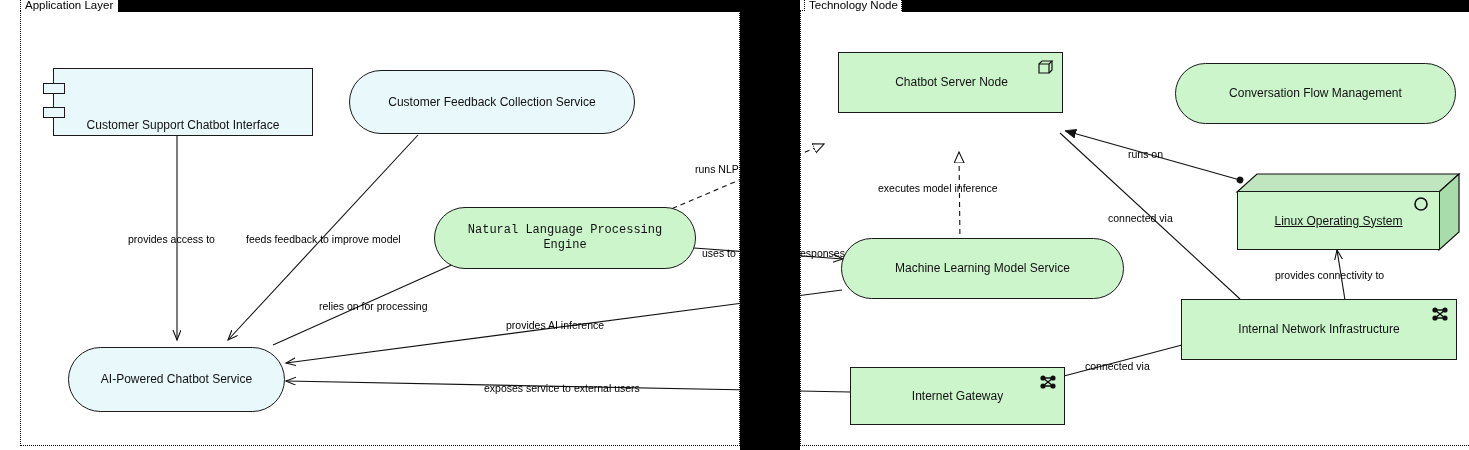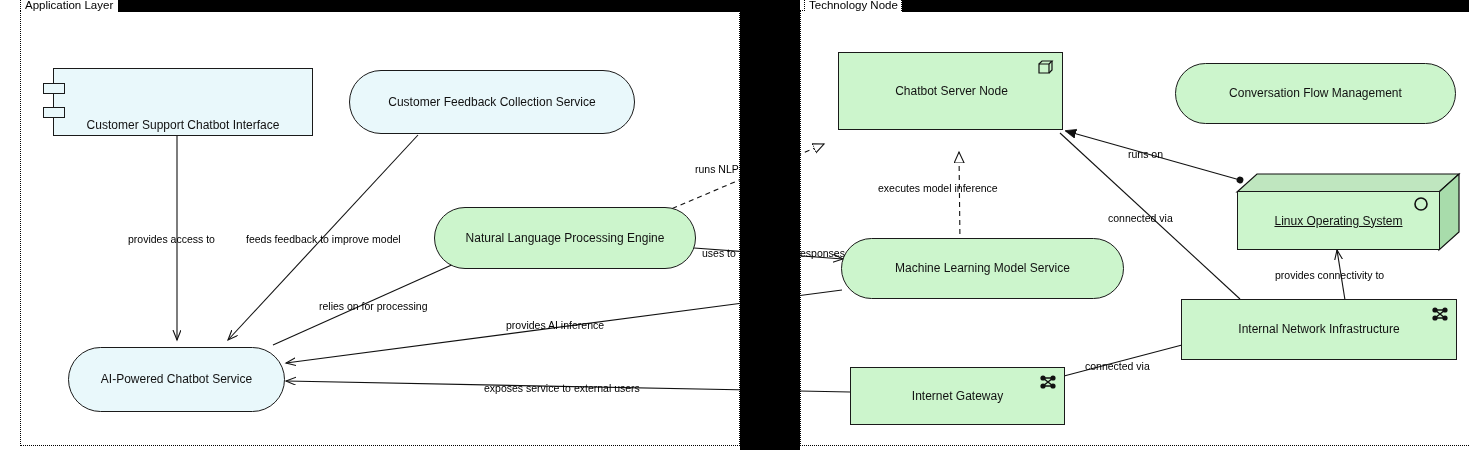--- a/index.html
+++ b/index.html
@@ -213,29 +213,29 @@
   <div class="node rect app-fill" style="left:35px; top:68px; width:260px; height:68px;align-items:flex-end;">
     <span class="comp-tab t1"></span>
     <span class="comp-tab t2"></span>
     <span class="label">Customer Support Chatbot Interface</span>
   </div>
 
   <div class="node rounded app-fill" style="left:331px; top:70px; width:286px; height:64px;">
     <span class="label">Customer Feedback Collection Service</span>
   </div>
 
-  <div class="node rounded tech-fill" style="left:416px; top:207px; width:262px; height:62px;">
+  <div class="node rounded tech-fill" style="left:416px; top:207px; width:262px; height:62px;font-family:Liberation Mono, monospace;">
     <span class="label">Natural Language Processing Engine</span>
   </div>
 
   <div class="node rounded app-fill" style="left:50px; top:347px; width:217px; height:65px;">
     <span class="label">AI-Powered Chatbot Service</span>
   </div>
 
-  <div class="node rect tech-fill" style="left:820px; top:52px; width:225px; height:78px;padding-left:16px;">
+  <div class="node rect tech-fill" style="left:820px; top:52px; width:225px; height:61px;padding-left:16px;">
     <svg class="corner-icon" viewBox="0 0 18 16">
       <path d="M2,5 L2,14 L12,14 L12,5 Z" fill="none" stroke="#111" stroke-width="1.2"></path>
       <path d="M2,5 L5,2 L15,2 L12,5" fill="none" stroke="#111" stroke-width="1.2"></path>
       <path d="M12,14 L15,11 L15,2" fill="none" stroke="#111" stroke-width="1.2"></path>
     </svg>
     <span class="label">Chatbot Server Node</span>
   </div>
 
   <div class="node rounded tech-fill" style="left:1157px; top:63px; width:281px; height:61px;">
     <span class="label">Conversation Flow Management</span>

